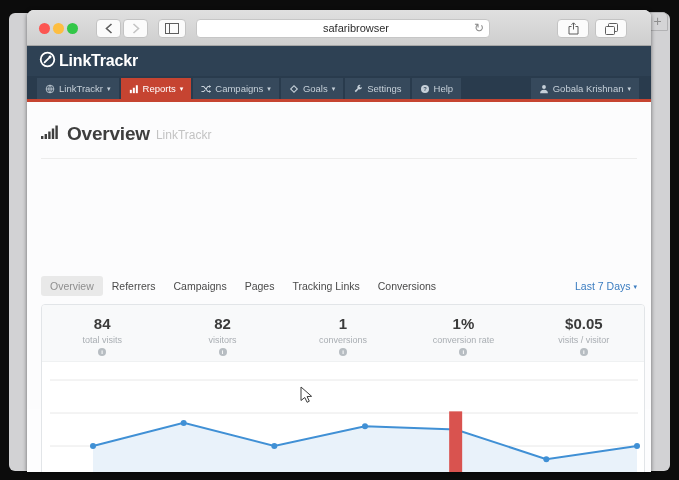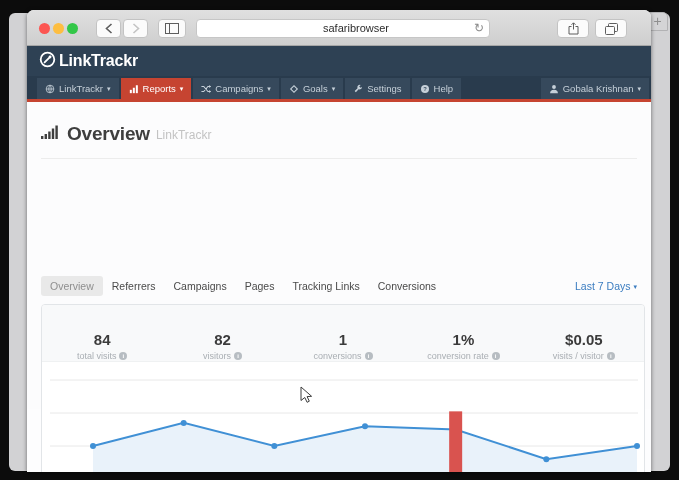--- a/index.html
+++ b/index.html
@@ -42,21 +42,21 @@
                  display:flex; align-items:center; padding-left:12px; }
   .logo { display:flex; align-items:center; gap:3px; color:#fff; }
   .logo-text { font-size:16px; font-weight:bold; letter-spacing:-.2px; }
   .site-nav { position:absolute; top:66px; left:0; width:100%; height:23px; background:#293b4d;
               display:flex; align-items:flex-end; padding-left:10px; }
   .nav-item { height:21px; margin:0 2px 0 0; padding:0 8px; background:#36495c; color:#c6d0d9;
               display:flex; align-items:center; gap:4px; font-size:9.5px; white-space:nowrap; }
   .nav-item.active { background:#c64431; color:#fff; }
   .nav-item .caret { font-size:7px; margin-top:1px; }
   .nav-item svg { display:block; }
-  .user-chip { position:absolute; right:0; }
+  .user-chip { position:absolute; right:10px; }
   .red-line { position:absolute; top:89px; left:0; width:100%; height:3px; background:#c64431; }
 
   
   .content { position:absolute; top:92px; left:0; width:100%; height:307px; background:#fcfcfd; }
   .page-head { padding:21px 14px 0 14px; }
   .title-row { display:flex; align-items:flex-end; gap:6px; }
   .title-icon { margin-bottom:2px; }
   .page-title { font-size:19px; font-weight:600; color:#3e3e3e; letter-spacing:-.2px; }
   .title-suffix { font-size:12px; color:#c3c3c3; margin-bottom:3px; }
   .page-subtitle { font-size:10px; color:#4f4f4f; margin-top:4px; }
@@ -65,23 +65,23 @@
   .tabs-row { position:absolute; top:173px; left:14px; right:14px; height:22px;
               display:flex; align-items:center; }
   .tab { font-size:10.5px; color:#4a4a4a; padding:4px 9px; border-radius:3px; white-space:nowrap; }
   .tab.active { background:#e9e9e9; color:#8f8f8f; }
   .range-select { margin-left:auto; font-size:10.5px; color:#3a7cc0; display:flex; align-items:center; gap:3px;padding-left:28px; }
   .range-select .caret { font-size:7px; margin-top:1px; }
 
   .panel { position:absolute; top:202px; left:14px; width:604px; height:254px;
            background:#fff; border:1px solid #e2e5e8; border-radius:4px; overflow:hidden; }
   .stats-row { height:56px; background:#f8f9fa; display:flex; }
-  .stat { flex:1; display:flex; flex-direction:column; align-items:center; justify-content:flex-end; padding-top:4px; }
+  .stat { flex:1; display:flex; flex-direction:column; align-items:center; justify-content:center; padding-top:4px; }
   .stat-value { font-size:15px; font-weight:600; color:#3b3b3b; }
-  .stat-label { margin-top:3px; font-size:9px; color:#a9aeb3; display:flex; align-items:center; gap:3px; }
+  .stat-label { margin-top:3px; font-size:9px; color:#a9aeb3; display:flex; align-items:center; gap:3px;flex-direction:column; }
   .info-icon { display:inline-block; width:8px; height:8px; border-radius:50%; background:#b7bdc2;
                color:#fff; font-size:6px; line-height:8px; text-align:center; font-weight:bold; }
   .chart-row { height:144px; background:#fff; border-top:1px solid #eff1f2; position:relative; }
 </style>
 </head>
 <body>
 
 <div class="frame">
   <div class="backdrop"></div>
   <div class="newtab-btn">+</div>

